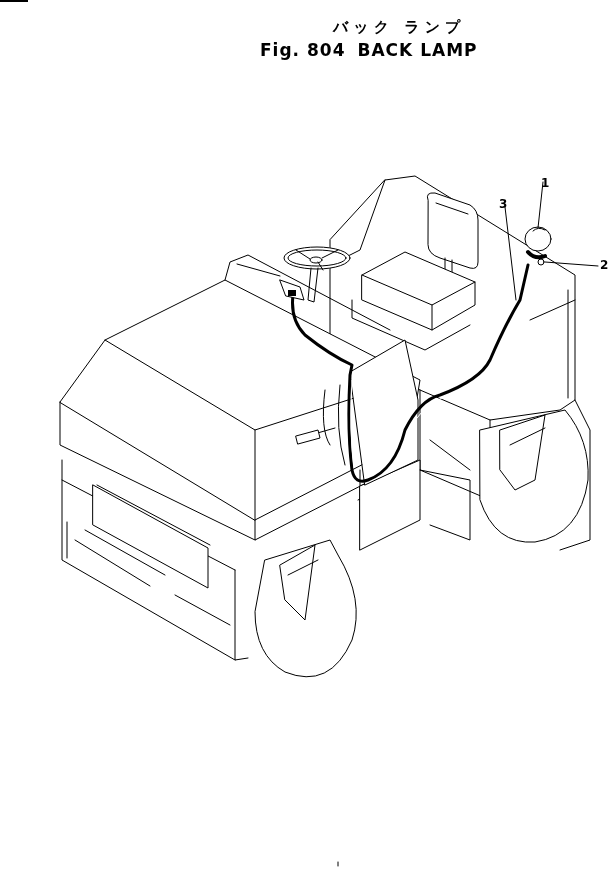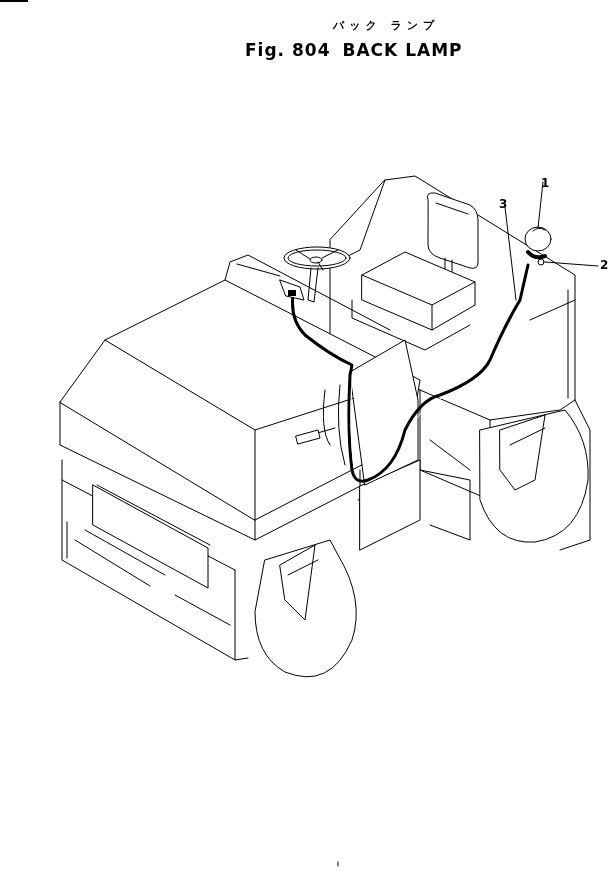--- a/index.html
+++ b/index.html
@@ -1,21 +1,21 @@
 <!DOCTYPE html>
 <html><head>
 <meta charset="utf-8">
 <style>
   html, body { margin: 0; padding: 0; background: #ffffff; }
   body { width: 613px; height: 872px; position: relative; overflow: hidden;
          font-family: "DejaVu Sans", sans-serif; color: #000; }
   .corner-mark { position: absolute; left: 0; top: 0; width: 28px; height: 2px; background: #000; }
   .title-block { position: absolute; left: 0; top: 18px; width: 613px; }
-  .title-jp { position: absolute; left: 333px; top: 0; font-size: 11px; letter-spacing: 5px; font-weight: bold; }
-  .title-main { position: absolute; left: 245px; top: 22px; font-size: 17px; font-weight: bold; letter-spacing: 1px; white-space: pre; text-align: center; }
+  .title-jp { position: absolute; left: 333px; top: 0; font-size: 15px; letter-spacing: 5px; font-weight: bold; }
+  .title-main { position: absolute; left: 260px; top: 22px; font-size: 17px; font-weight: bold; letter-spacing: 1px; white-space: pre; text-align: center; }
   .title-main span { margin-right: 12px; }
   svg.drawing { position: absolute; left: 0; top: 0; }
   .callout { position: absolute; font-size: 12px; font-weight: bold; }
   .stroke { fill: none; stroke: #000; stroke-width: 1; stroke-linejoin: round; stroke-linecap: round; }
   .harness { fill: none; stroke: #000; stroke-width: 3; stroke-linecap: round; stroke-linejoin: round; }
   .harness-inner { fill: none; stroke: #fff; stroke-width: 1; }
   .fill-w { fill: #fff; }
 </style>
 </head>
 <body>

